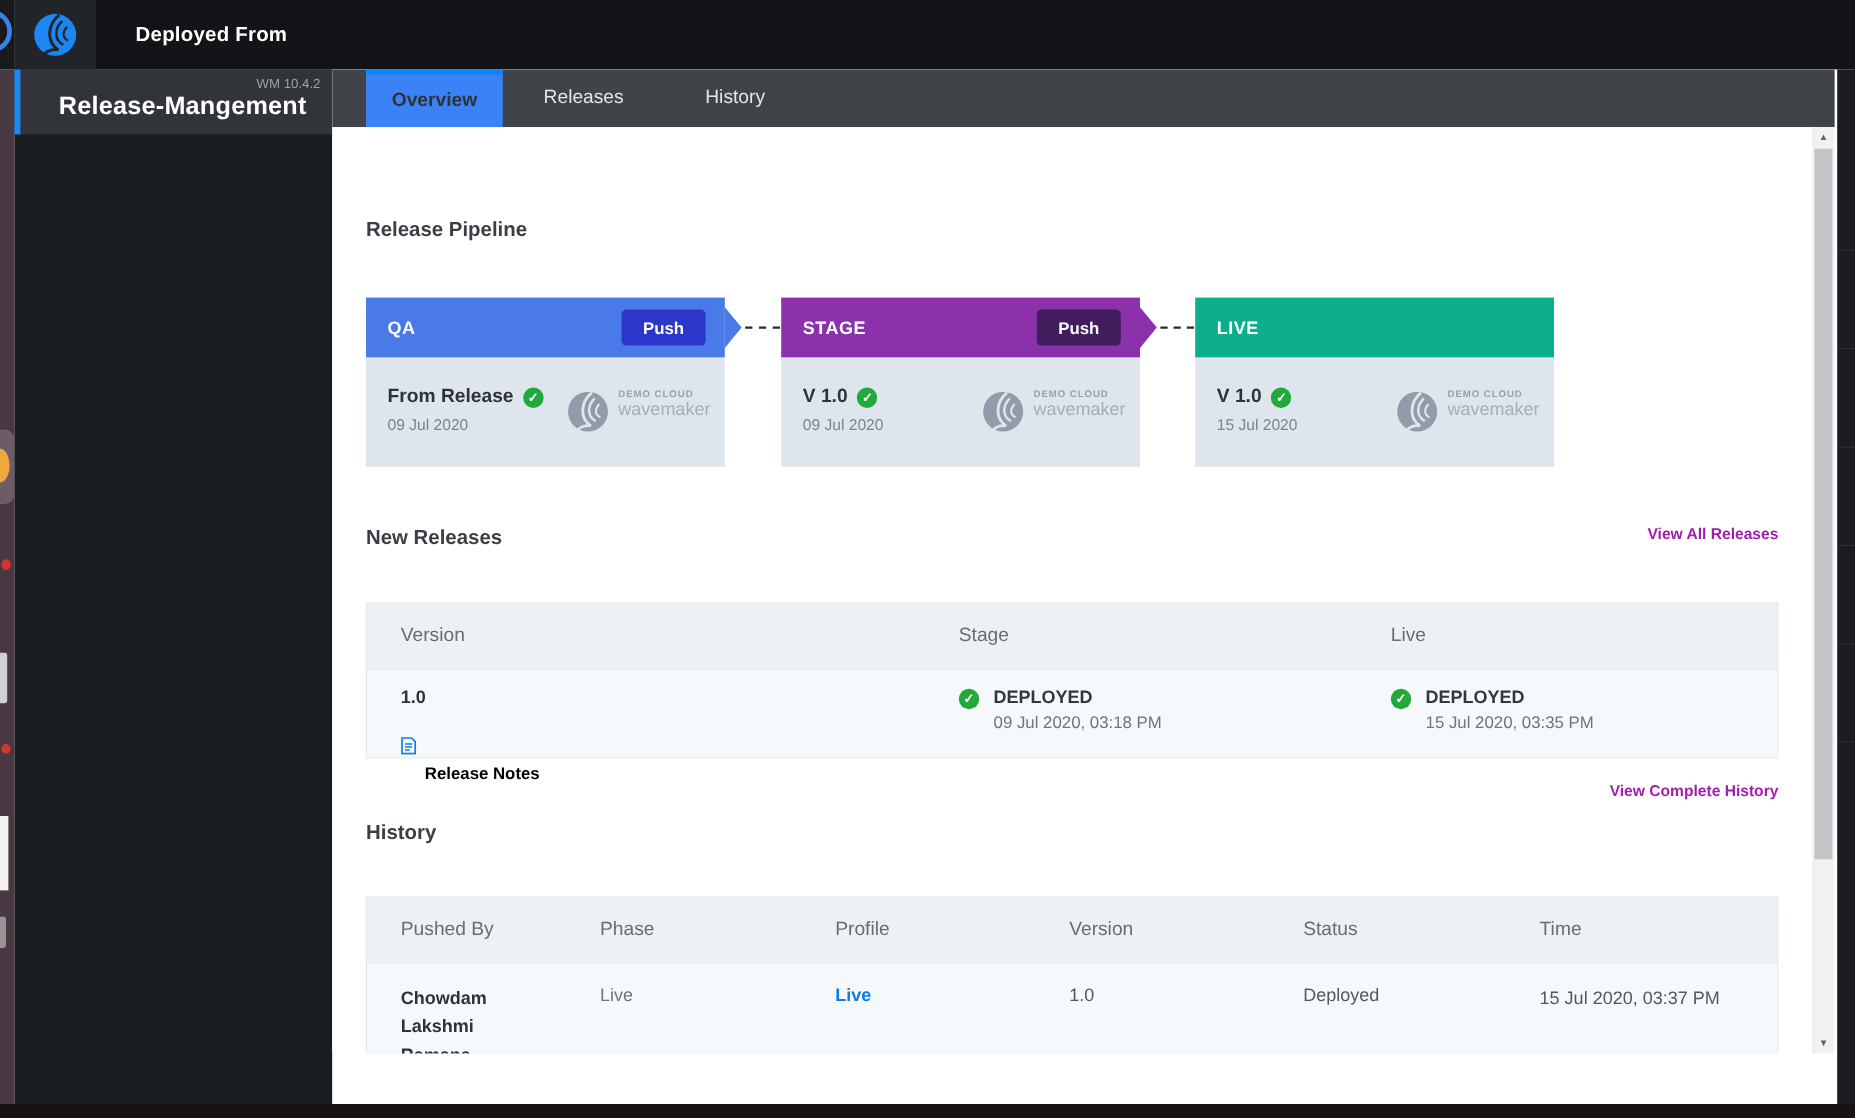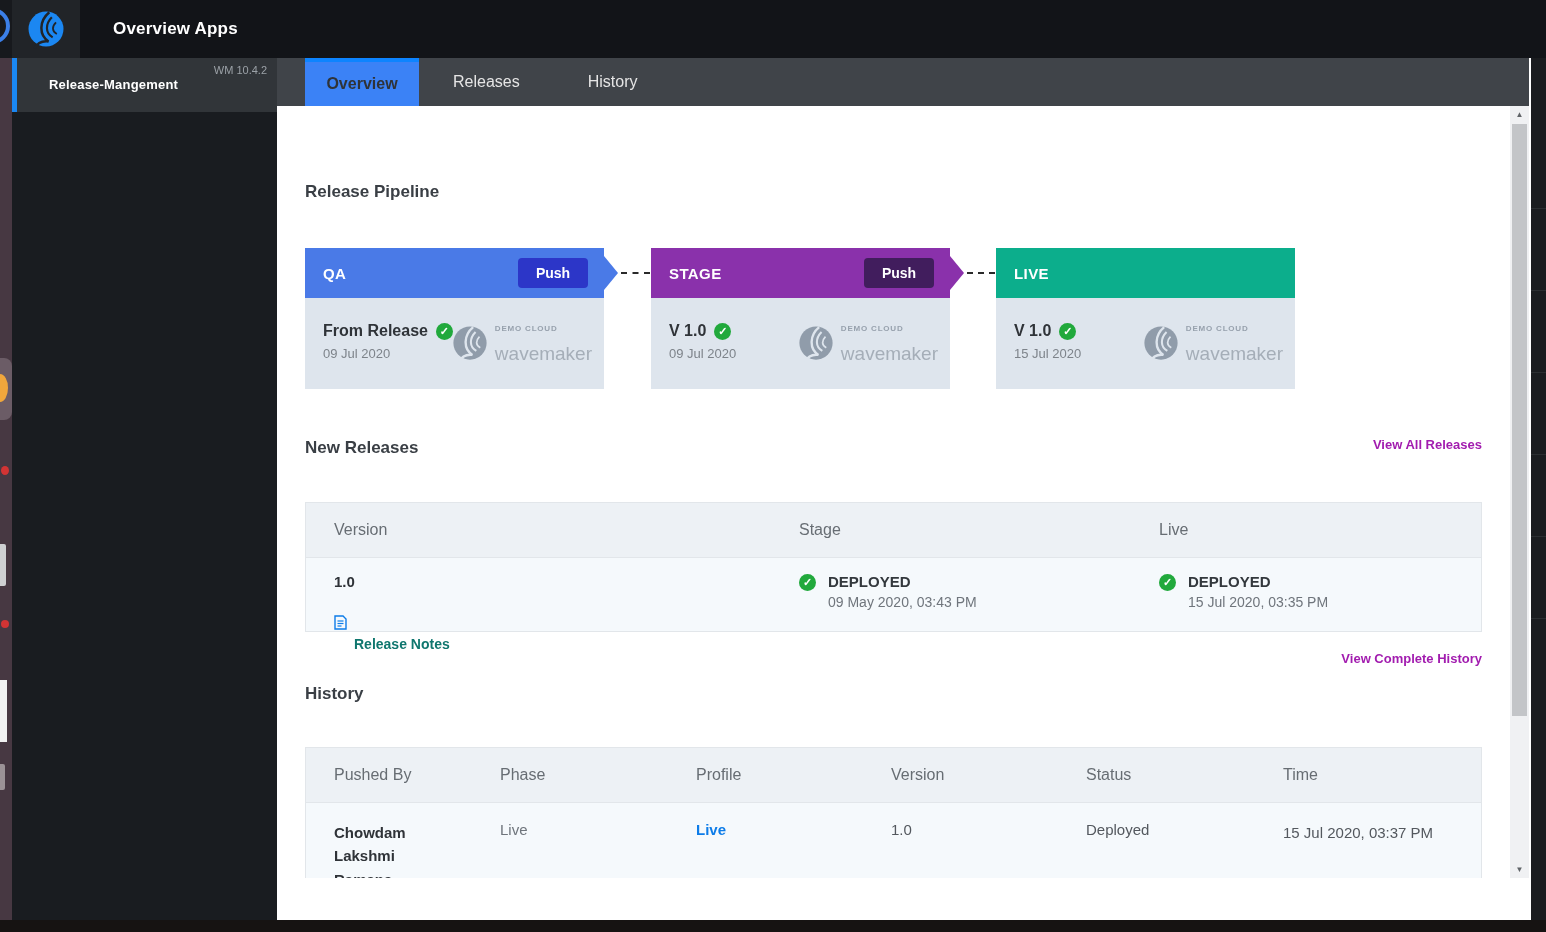--- a/index.html
+++ b/index.html
@@ -26,21 +26,21 @@
   #logo-tile { left:0; top:0; width:68px; height:58px; background:#212428;
     display:flex; align-items:center; justify-content:center; }
   #topbar-title { left:101px; top:0; height:58px; display:flex; align-items:center;
     color:#fff; font-size:17px; font-weight:700; letter-spacing:.2px; }
 
   
   #sidebar { left:12px; top:58px; width:265px; height:862px; background:#191c20; }
   #sidebar-item { position:relative; width:100%; height:54px; background:#313539;
     border-left:5px solid #1b87f2; cursor:pointer; }
   #sidebar-item-label { position:absolute; left:32px; top:19px; color:#fff;
-    font-size:13px; font-weight:700; letter-spacing:.2px; }
+    font-size:21px; font-weight:700; letter-spacing:.2px; }
   #sidebar-item-version { position:absolute; right:10px; top:6px; color:#9ba1a7; font-size:11px; }
 
   
   #main { left:277px; top:58px; width:1252px; height:874px; background:#fff; }
   #project-header { position:relative; height:54px; background:#2b2e32;
     display:flex; align-items:center; padding-left:28px;
     font-size:16px; color:#9a9da2; }
   #project-header b { color:#fff; font-weight:700; margin:0 6px; }
   #tabbar { position:relative; height:48px; background:#404449; display:flex; padding-left:28px; }
   .tab { height:48px; display:flex; align-items:center; justify-content:center;
@@ -69,36 +69,36 @@
   .card-date { margin-top:6px; font-size:13px; color:#7d838a; }
   .connector { position:absolute; top:166px; border-top:2px dashed #2a2a2a; }
 
   .check { display:inline-flex; width:17px; height:17px; border-radius:50%;
     background:#21a93c; color:#fff; font-size:11px; font-weight:700;
     align-items:center; justify-content:center; flex:none; }
 
   .wm-demo { position:absolute; right:12px; top:26px; display:flex; align-items:flex-start; }
   .wm-demo-text { margin-left:6px; }
   .wm-demo-small { font-size:8px; font-weight:700; letter-spacing:.8px; color:#97a1ad; }
-  .wm-demo-brand { font-size:19px; color:#a5aeb8; line-height:1; margin-top:11px; }
+  .wm-demo-brand { font-size:15px; color:#a5aeb8; line-height:1; margin-top:1px; }
 
   
   .tbl { position:absolute; left:28px; width:1177px; border:1px solid #e2e6ea; }
   .tbl-head { display:grid; height:54px; background:#edf1f5; align-items:center;
     color:#676d73; font-size:16px; }
   .tbl-row { display:grid; background:#f5f9fc; border-top:1px solid #e2e6ea; }
   #nr-table .tbl-head, #nr-table .tbl-row { grid-template-columns:465px 360px 352px; }
   #hist-table .tbl-head, #hist-table .tbl-row { grid-template-columns:194px 196px 195px 195px 197px 200px; }
   .cell { padding-left:28px; }
   .cell-plain { padding-left:0; }
   #nr-table .tbl-head .cell:nth-child(2), #nr-table .tbl-head .cell:nth-child(3) { padding-left:28px; }
   .nr-row { height:74px; padding-top:15px; }
   .version-txt { font-size:15px; font-weight:700; color:#2f3338; }
   .notes-line { display:flex; align-items:center; gap:7px; margin-top:6px; cursor:pointer; }
-  .notes-label { font-size:14px; font-weight:700; color:#0f766e;margin-top:40px; }
+  .notes-label { font-size:14px; font-weight:700; color:#000000;margin-top:40px; }
   .status-cell { display:flex; gap:12px; padding-left:28px; }
   .status-name { font-size:15px; font-weight:700; color:#33383d; }
   .status-time { font-size:14px; color:#6f757c; margin-top:4px; }
   .hist-row { padding-top:18px; height:76px; font-size:15px; }
   .hist-name { font-weight:700; color:#2f3338; width:150px; line-height:1.55; }
   .hist-muted { color:#6f757c; }
   .hist-link { color:#0d7ce8; font-weight:700; cursor:pointer; }
   .hist-dark { color:#53585e; }
   .hist-time { color:#53585e; width:160px; line-height:1.55; }
 
@@ -138,21 +138,21 @@
 
 <div class="abs" id="topbar">
   <div class="abs" id="logo-tile">
     <svg width="40" height="40" viewBox="0 0 48 48">
       <circle cx="24" cy="24" r="21" fill="#1b87f2"></circle>
       <path d="M28 4 C16 14 15 31 27 39 C19 38 13 42 10 48" stroke="#212428" stroke-width="3" fill="none"></path>
       <path d="M31 10 C23 18 23 29 32 34" stroke="#212428" stroke-width="2.6" fill="none"></path>
       <path d="M36 16 C31 21 31 27 37 30" stroke="#212428" stroke-width="2.2" fill="none"></path>
     </svg>
   </div>
-  <div class="abs" id="topbar-title">Overview Apps</div>
+  <div class="abs" id="topbar-title">Deployed From</div>
 </div>
 
 <div class="abs" id="sidebar">
   <div id="sidebar-item">
     <span id="sidebar-item-label">Release-Mangement</span>
     <span id="sidebar-item-version">WM 10.4.2</span>
   </div>
 </div>
 
 <div class="abs" id="main">
@@ -270,21 +270,21 @@
                 <line x1="3.5" y1="11" x2="7.5" y2="11" stroke="#0d7ce8" stroke-width="1.2"></line>
               </svg>
             </span>
             <span class="notes-label">Release Notes</span>
           </div>
         </div>
         <div class="status-cell">
           <span class="check" style="margin-top:1px;">✓</span>
           <div>
             <div class="status-name">DEPLOYED</div>
-            <div class="status-time">09 May 2020, 03:43 PM</div>
+            <div class="status-time">09 Jul 2020, 03:18 PM</div>
           </div>
         </div>
         <div class="status-cell">
           <span class="check" style="margin-top:1px;">✓</span>
           <div>
             <div class="status-name">DEPLOYED</div>
             <div class="status-time">15 Jul 2020, 03:35 PM</div>
           </div>
         </div>
       </div>

